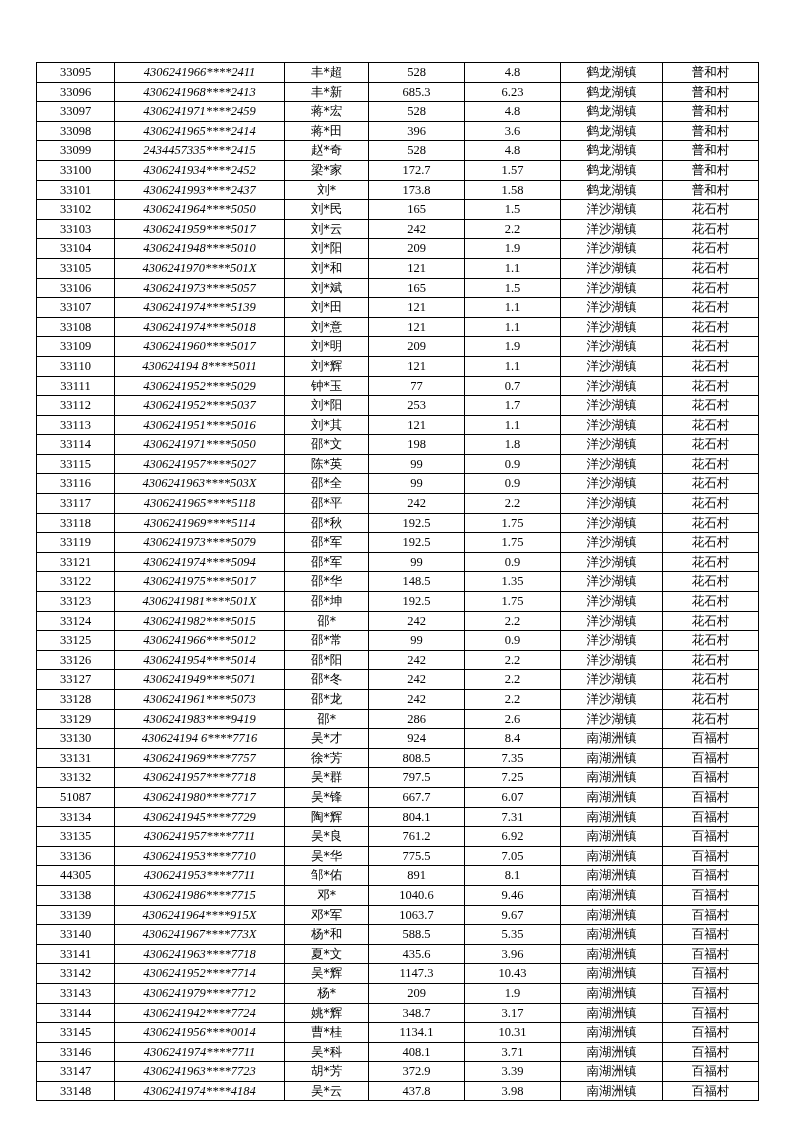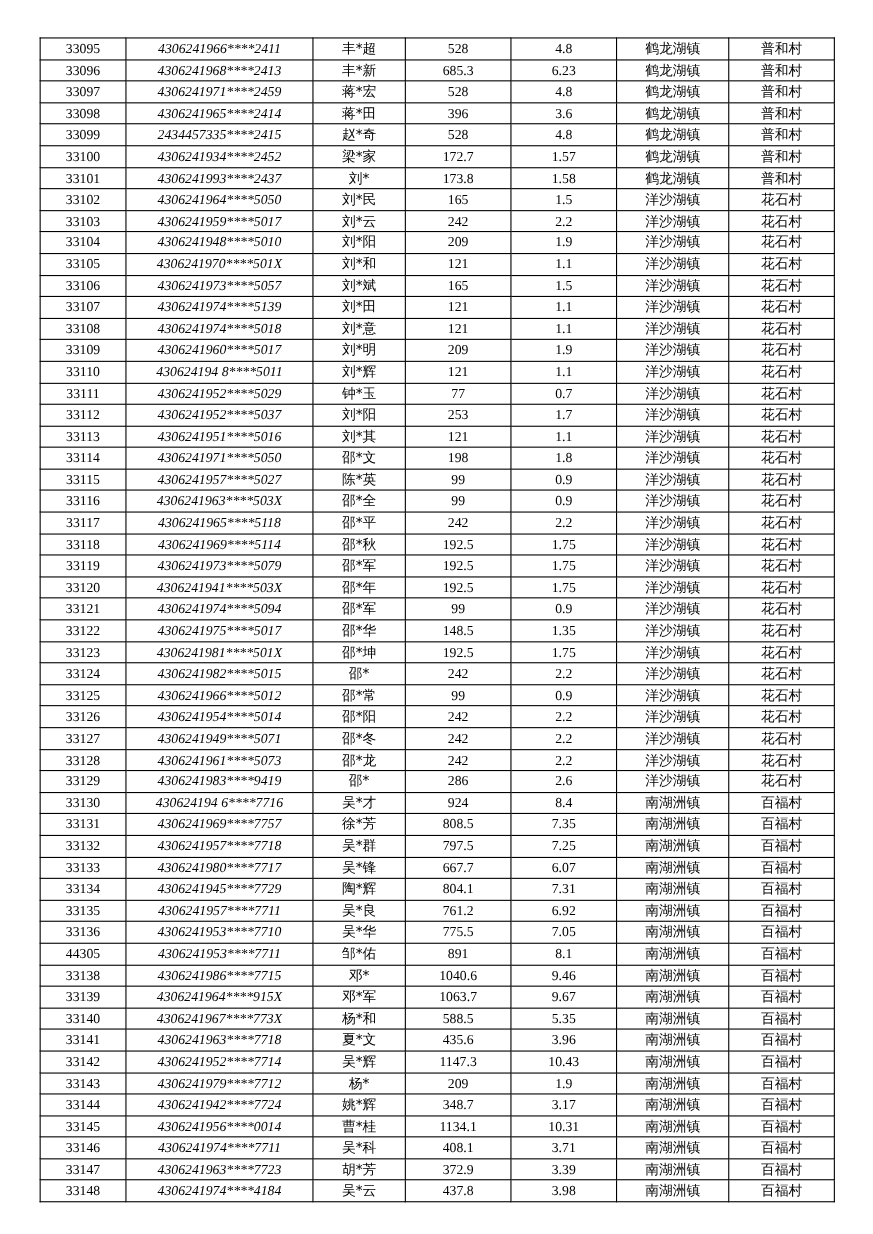--- a/index.html
+++ b/index.html
@@ -11,21 +11,21 @@
     width: 794px;
     height: 1122px;
     font-family: "Liberation Serif", serif;
     color: #000000;
   }
   .page {
     position: relative;
     width: 794px;
     height: 1122px;
     box-sizing: border-box;
-    padding: 34px 36px 0 36px;
+    padding: 62px 36px 0 36px;
   }
   table.data-table {
     border-collapse: collapse;
     width: 722px;
     table-layout: fixed;
   }
   table.data-table td {
     border: 1px solid #000000;
     height: 18.6px;
     line-height: 18.6px;
@@ -283,29 +283,20 @@
         <tr>
           <td class="idx">33119</td>
           <td class="cardno">4306241973****5079</td>
           <td class="name">邵*军</td>
           <td class="num">192.5</td>
           <td class="num">1.75</td>
           <td class="town">洋沙湖镇</td>
           <td class="village">花石村</td>
         </tr>
         <tr>
-          <td class="idx">33120</td>
-          <td class="cardno">4306241941****503X</td>
-          <td class="name">邵*年</td>
-          <td class="num">192.5</td>
-          <td class="num">1.75</td>
-          <td class="town">洋沙湖镇</td>
-          <td class="village">花石村</td>
-        </tr>
-        <tr>
           <td class="idx">33121</td>
           <td class="cardno">4306241974****5094</td>
           <td class="name">邵*军</td>
           <td class="num">99</td>
           <td class="num">0.9</td>
           <td class="town">洋沙湖镇</td>
           <td class="village">花石村</td>
         </tr>
         <tr>
           <td class="idx">33122</td>
@@ -400,21 +391,21 @@
         <tr>
           <td class="idx">33132</td>
           <td class="cardno">4306241957****7718</td>
           <td class="name">吴*群</td>
           <td class="num">797.5</td>
           <td class="num">7.25</td>
           <td class="town">南湖洲镇</td>
           <td class="village">百福村</td>
         </tr>
         <tr>
-          <td class="idx">33133</td>
+          <td class="idx">51087</td>
           <td class="cardno">4306241980****7717</td>
           <td class="name">吴*锋</td>
           <td class="num">667.7</td>
           <td class="num">6.07</td>
           <td class="town">南湖洲镇</td>
           <td class="village">百福村</td>
         </tr>
         <tr>
           <td class="idx">33134</td>
           <td class="cardno">4306241945****7729</td>

